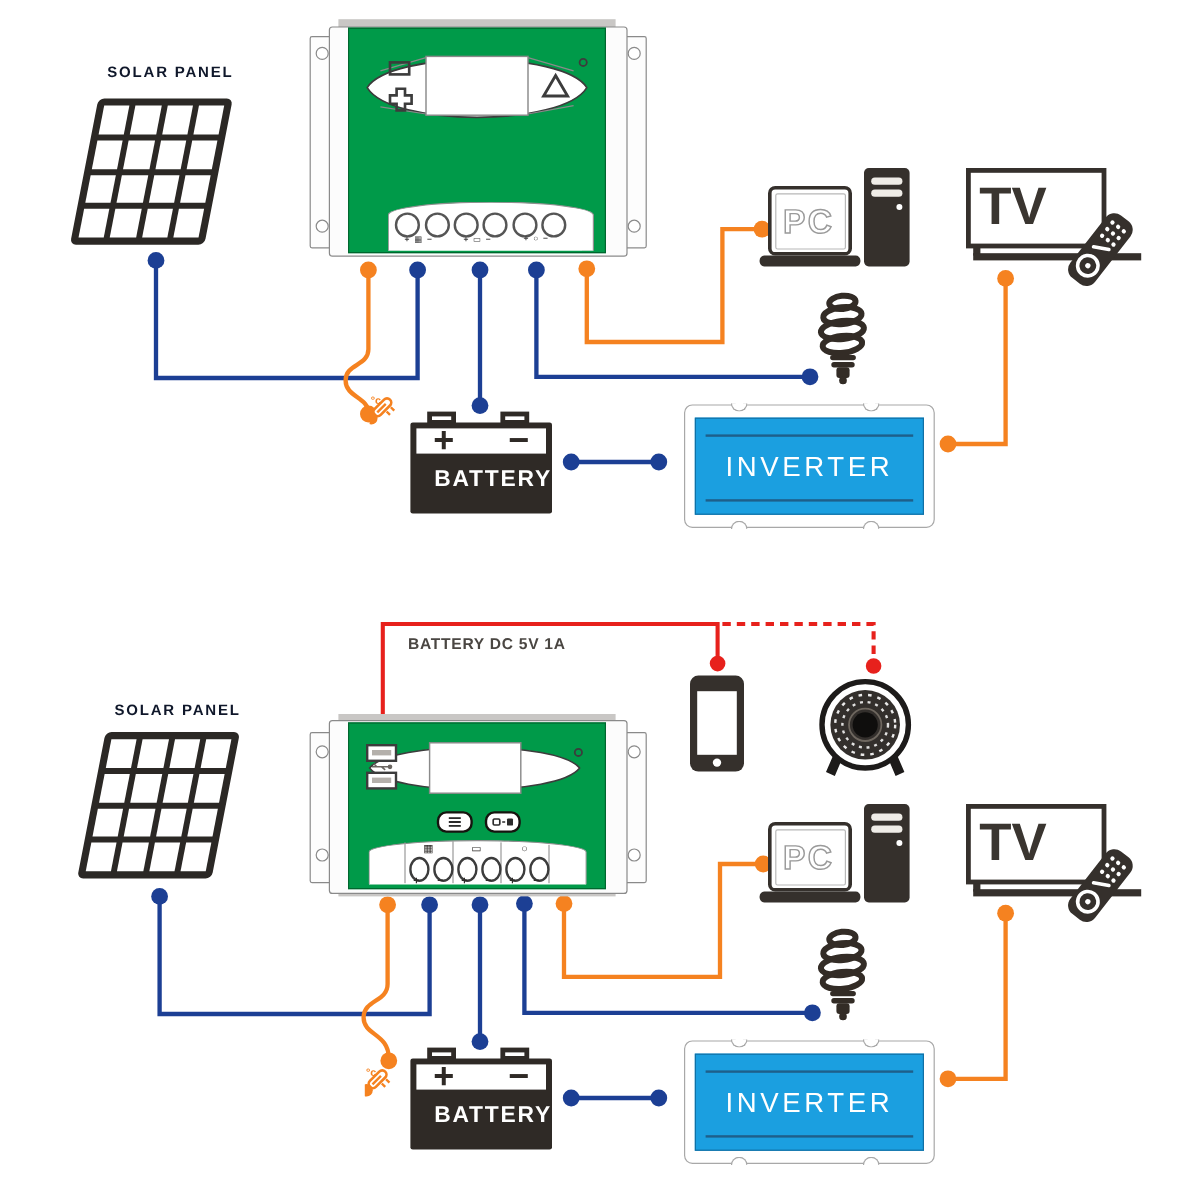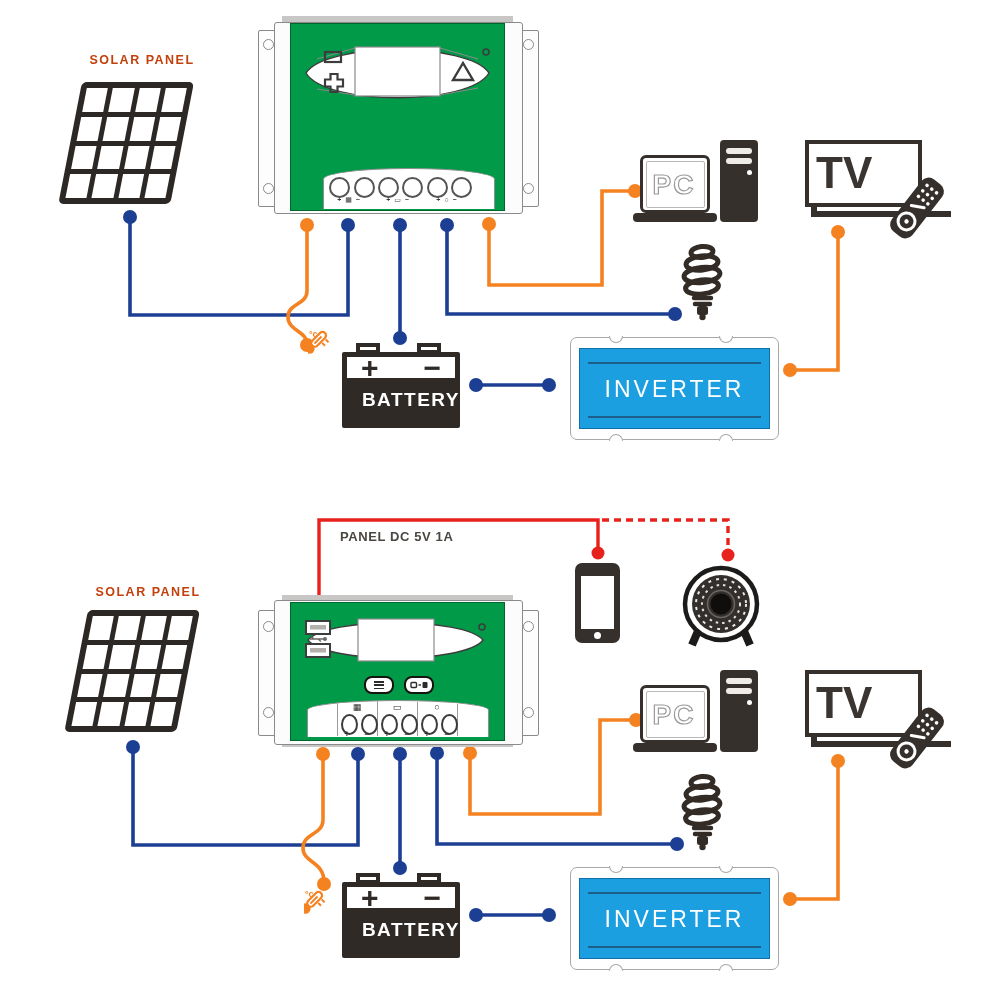--- a/index.html
+++ b/index.html
@@ -6,21 +6,21 @@
   #canvas{position:relative;width:1000px;height:1000px;background:#fff;overflow:hidden;}
   .abs{position:absolute;}
   svg{display:block;}
   
   .w-navy{stroke:#1c3f94;fill:none;stroke-width:3.6px;}
   .w-orange{stroke:#f58220;fill:none;stroke-width:3.6px;}
   .w-red{stroke:#e7211c;fill:none;stroke-width:3.4px;}
   .w-red-dash{stroke:#e7211c;fill:none;stroke-width:3.4px;stroke-dasharray:7 5;}
   .d-navy{fill:#1c3f94;}.d-orange{fill:#f58220;}.d-red{fill:#e7211c;}
   
-  .lbl{color:#c2410c;font-weight:bold;letter-spacing:1.5px;font-size:12.5px;text-align:center;white-space:nowrap;}
+  .lbl{color:#0f172a;font-weight:bold;letter-spacing:1.5px;font-size:12.5px;text-align:center;white-space:nowrap;}
   .out-lbl{color:#4a4642;font-weight:bold;letter-spacing:.6px;font-size:13px;white-space:nowrap;}
   
   .spanel{width:100px;height:110px;border:6px solid #2b2825;background:#2b2825;border-radius:5px;
           display:grid;grid-template-columns:repeat(4,1fr);grid-template-rows:repeat(4,1fr);gap:5px;
           transform:skewX(-11deg);transform-origin:0 0;}
   .spanel i{background:#fff;display:block;}
   
   .ear{position:absolute;width:18px;background:#fdfdfd;border:1.5px solid #8a8a8a;border-radius:2px;}
   .hole{position:absolute;width:9px;height:9px;border:1.5px solid #8a8a8a;border-radius:50%;background:#fff;}
   .ctrl-body{position:absolute;background:#fcfcfc;border:1.5px solid #8a8a8a;border-radius:3px;}
@@ -297,21 +297,21 @@
       <div class="inv-blue" style="left:9px;top:11px;width:189px;height:79px">
         <div class="inv-line" style="left:8px;top:13px;width:173px"></div>
         <div class="inv-line" style="left:8px;top:67px;width:173px"></div>
         <div class="inv-label" style="top:27px">INVERTER</div>
       </div>
     </div>
   </section>
 
   <section>
 
-    <div class="abs out-lbl" style="left:340px;top:529px">PANEL DC 5V 1A</div>
+    <div class="abs out-lbl" style="left:340px;top:529px">BATTERY DC 5V 1A</div>
 
     <div class="abs lbl" style="left:88px;top:585px;width:120px">SOLAR PANEL</div>
 
     <div class="abs spanel" style="left:88px;top:610px">
       <i></i>
         <i></i>
         <i></i>
         <i></i>
         <i></i>
         <i></i>

